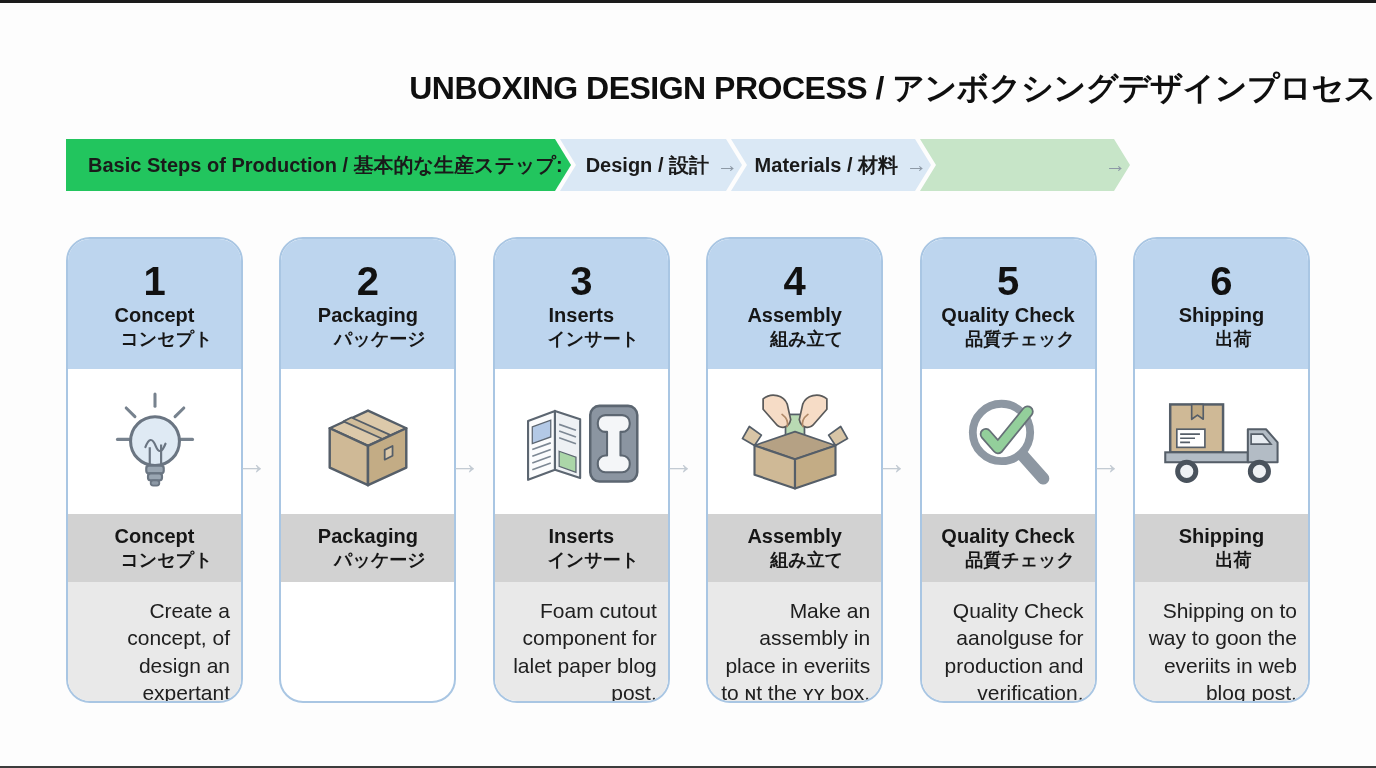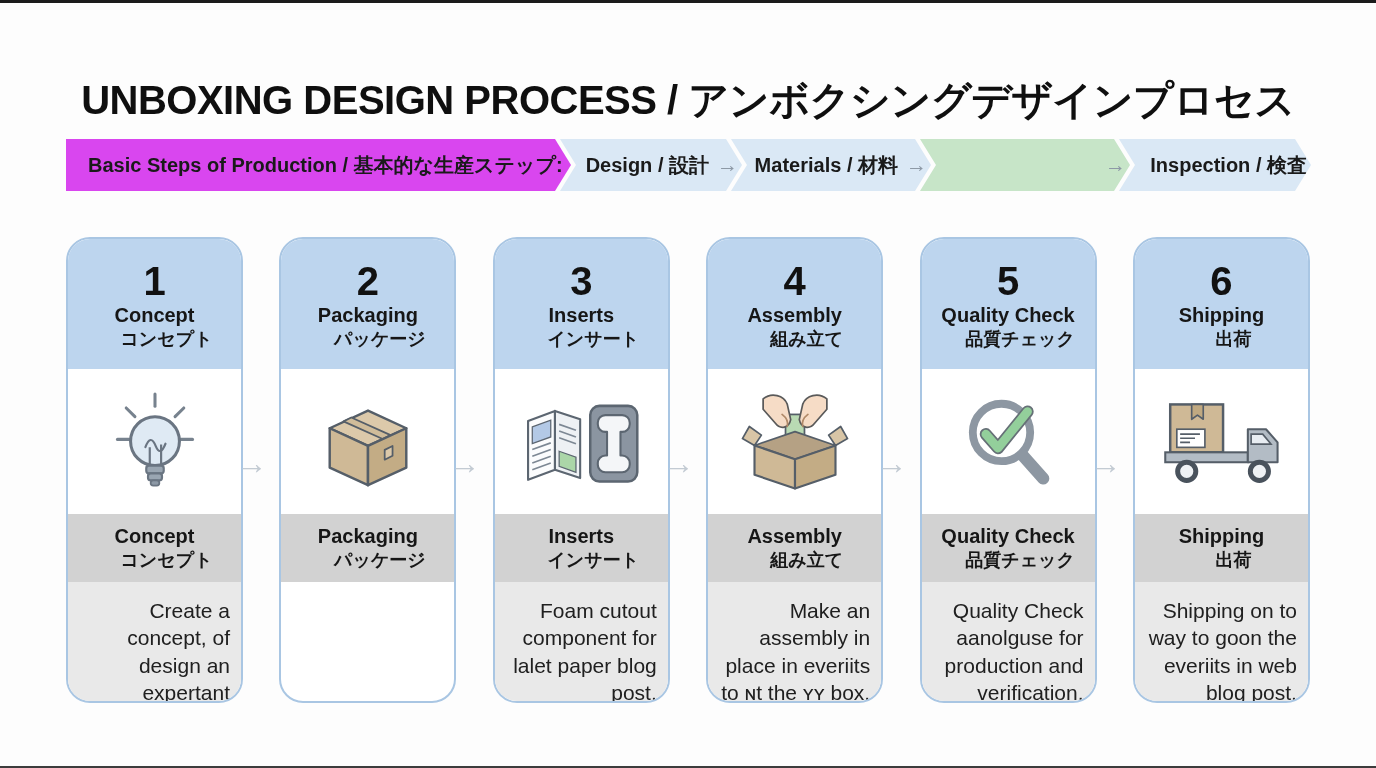--- a/index.html
+++ b/index.html
@@ -5,34 +5,34 @@
   html,body{margin:0;padding:0;}
   body{
     width:1376px;height:768px;position:relative;overflow:hidden;
     background:#fdfdfd;color:#161616;
     font-family:"Liberation Sans","DejaVu Sans",sans-serif;
   }
   .edge-line-top{position:absolute;left:0;top:0;width:100%;height:3px;background:#1b1b1b;}
   .edge-line-bottom{position:absolute;left:0;bottom:0;width:100%;height:2px;background:#3c3c3c;}
 
   .main-title{
-    position:absolute;top:46px;left:0;width:100%;text-align:center;
-    font-size:40px;font-weight:800;letter-spacing:-0.5px;color:#0f0f0f;
+    position:absolute;top:46px;left:0;width:100%;text-align:right;
+    font-size:32px;font-weight:800;letter-spacing:-0.5px;color:#0f0f0f;
   }
 
   
   .process-bar{position:absolute;left:66px;top:139px;height:52px;display:flex;}
   .seg{
     height:52px;display:flex;align-items:center;white-space:nowrap;
     font-size:20px;font-weight:700;color:#1a1a1a;
     filter:drop-shadow(0 0 1px #a9bdcf);
     box-sizing:border-box;
   }
   .seg-first{
-    width:505px;padding-left:22px;background:#d946ef;
+    width:505px;padding-left:22px;background:#22c55e;
     clip-path:polygon(0 0,calc(100% - 16px) 0,100% 50%,calc(100% - 16px) 100%,0 100%);
   }
   .seg-mid{
     justify-content:flex-end;margin-left:-11px;padding-left:12px;padding-right:4px;
     clip-path:polygon(0 0,calc(100% - 16px) 0,100% 50%,calc(100% - 16px) 100%,0 100%,16px 50%);
   }
   .seg-blue{background:#dae8f5;}
   .seg-green{background:#c7e5c8;}
   .w-design{width:182px;}
   .w-materials{width:200px;}
@@ -90,23 +90,20 @@
   <div class="seg seg-mid seg-blue w-design">
     <span>Design / 設計</span>
     <span class="seg-arrow">→</span>
   </div>
   <div class="seg seg-mid seg-blue w-materials">
     <span>Materials / 材料</span>
     <span class="seg-arrow">→</span>
   </div>
   <div class="seg seg-mid seg-green w-packaging">
     <span class="seg-arrow">→</span>
-  </div>
-  <div class="seg seg-mid seg-blue w-inspection">
-    <span>Inspection / 検査</span>
   </div>
 </div>
 
 <div class="cards">
 
   <div class="card">
     <div class="card-header">
       <div class="card-number">1</div>
       <div class="card-title">Concept</div>
       <div class="card-subtitle">コンセプト</div>

